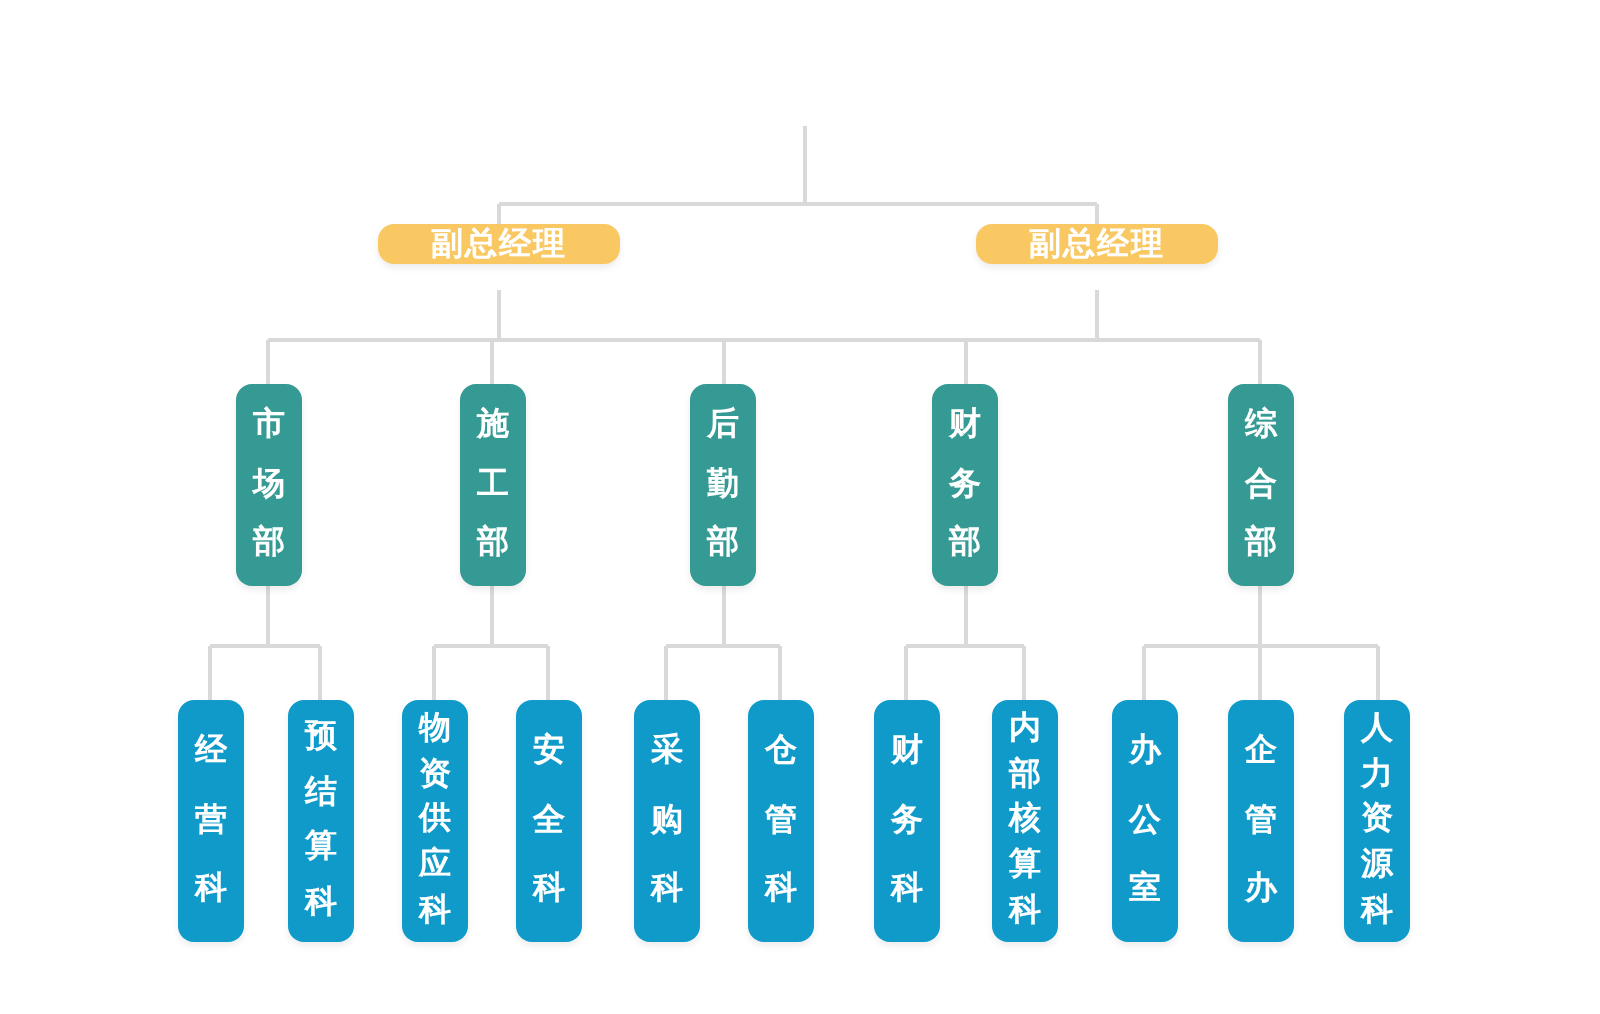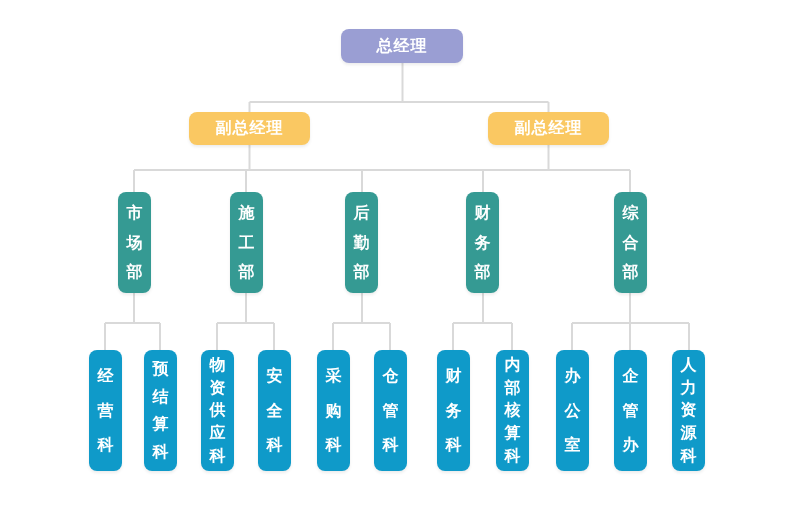--- a/index.html
+++ b/index.html
@@ -12,21 +12,21 @@
   }
   svg.connectors { position:absolute; left:0; top:0; width:800px; height:507px; }
   svg.connectors path { fill:none; stroke:var(--connector,#d9d9d9); stroke-width:2; }
   .node {
     position:absolute; color:var(--text,#ffffff);
     border-radius:8px; display:flex; align-items:center; justify-content:center;
     box-shadow:0 2px 3px rgba(80,80,80,0.10);
   }
   .h-node { font-size:16px; font-weight:600; letter-spacing:1px; }
   .root   { left:341px; top:29px;  width:122px; height:34px; background:var(--root-bg,#9a9ed3); }
-  .deputy { top:112px; width:121px; height:33px; background:var(--deputy-bg,#fac862); }
+  .deputy { top:112px; width:121px; height:20px; background:var(--deputy-bg,#fac862); }
   .v-node {
     flex-direction:column; justify-content:space-evenly; align-items:center;
     font-size:16px; font-weight:600; line-height:1;
   }
   .vchar { display:block; }
   .dept    { top:192px; width:33px; height:101px; background:var(--department-bg,#359a93); }
   .section { top:350px; width:33px; height:121px; background:var(--section-bg,#0f9ac9); }
 </style>
 </head>
 <body>
@@ -43,21 +43,20 @@
       M134 170 V192  M246 170 V192  M362 170 V192  M483 170 V192  M630 170 V192
       M134 293 V323  M246 293 V323  M362 293 V323  M483 293 V323  M630 293 V323
       M105 323 H160  M217 323 H274  M333 323 H390  M453 323 H512  M572 323 H689
       M105 323 V350  M160 323 V350
       M217 323 V350  M274 323 V350
       M333 323 V350  M390 323 V350
       M453 323 V350  M512 323 V350
       M572 323 V350  M630 323 V350  M689 323 V350"></path>
   </svg>
 
-  <div class="node h-node root">总经理</div>
 
   <div class="node h-node deputy" style="left:189px">副总经理</div>
   <div class="node h-node deputy" style="left:488px">副总经理</div>
 
   <div class="node v-node dept" style="left:118px">
       <span class="vchar">市</span>
       <span class="vchar">场</span>
       <span class="vchar">部</span>
     </div>
   <div class="node v-node dept" style="left:230px">

